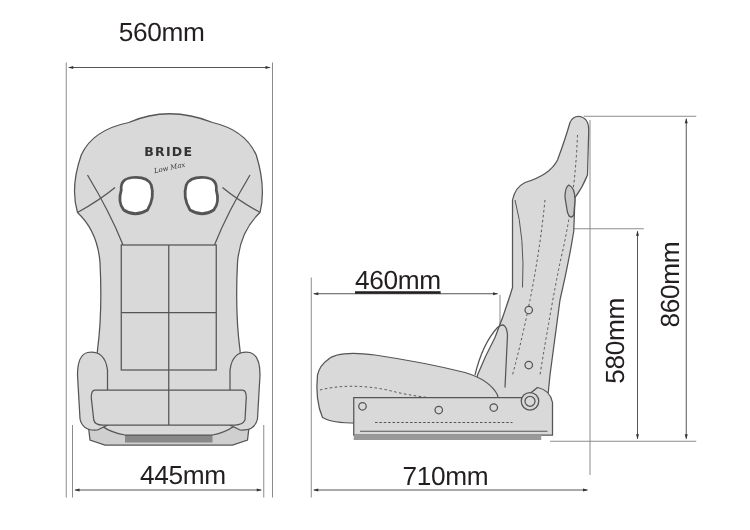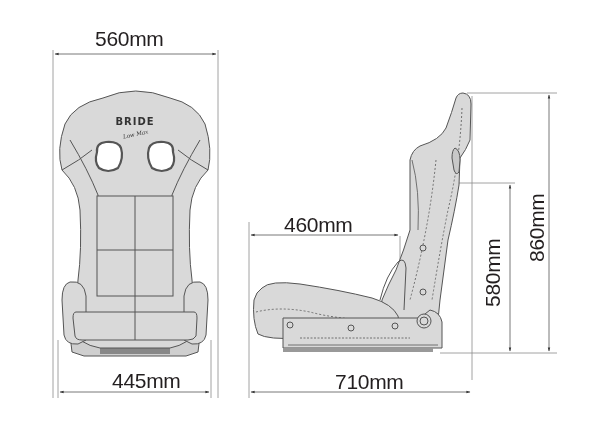--- a/index.html
+++ b/index.html
@@ -1,23 +1,23 @@
 <!DOCTYPE html>
 <html><head>
   <meta charset="utf-8">
   <style>
     html, body { margin: 0; padding: 0; background: #ffffff; }
     body { width: 600px; height: 424px; overflow: hidden; position: relative; font-family: "Liberation Sans", "DejaVu Sans", sans-serif; }
     #diagram { position: absolute; left: 0; top: 0; width: 600px; height: 424px; }
     .dim-label { position: absolute; font-family: "Liberation Sans", "DejaVu Sans", sans-serif; font-size: 21px; color: #231f20; letter-spacing: -0.3px; white-space: nowrap; line-height: 1; }
     .dim-label.vertical { transform-origin: 0 0; transform: rotate(-90deg); }
-    #lbl-width-top { left: 95px; top: 28px; }
+    #lbl-width-top { left: 95px; top: 16px; }
     #lbl-width-bottom { left: 112px; top: 370px; }
-    #lbl-depth-seat { left: 284px; top: 214px; }
-    #lbl-depth-total { left: 322px; top: 371px; margin-left: 13px; }
+    #lbl-depth-seat { left: 284px; top: 214px; text-decoration: underline; }
+    #lbl-depth-total { left: 322px; top: 371px; }
     #lbl-height-back { left: 482px; top: 307px; }
     #lbl-height-total { left: 526px; top: 262px; }
   </style>
 </head>
 <body>
 
 <svg id="diagram" viewBox="0 0 600 424" xmlns="http://www.w3.org/2000/svg">
   <defs>
     <marker id="arr" viewBox="0 0 10 10" refX="9" refY="5" markerWidth="6" markerHeight="5" orient="auto-start-reverse">
       <path d="M0,2 L10,5 L0,8 z" fill="#333"></path>

